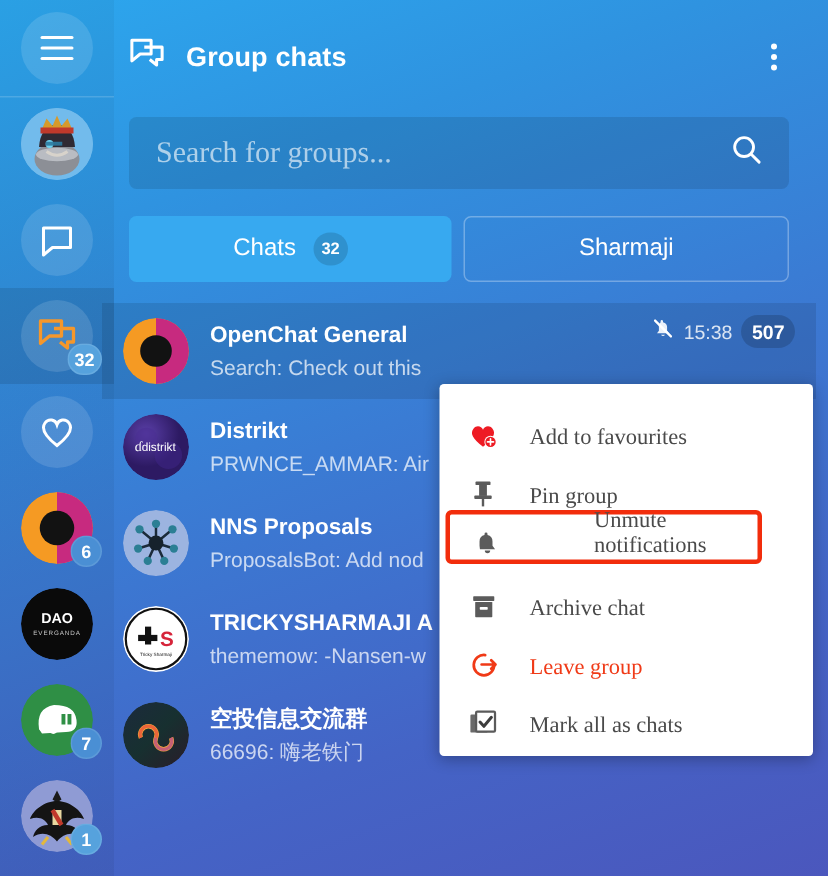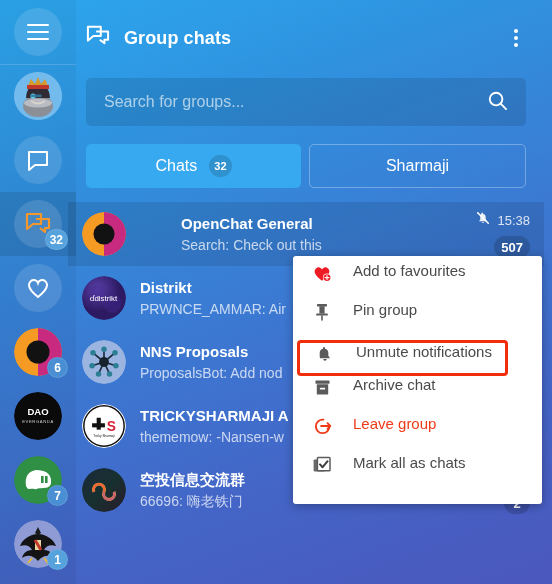--- a/index.html
+++ b/index.html
@@ -73,23 +73,23 @@
   .kebab i { width:4px; height:4px; border-radius:50%; background:#fff; display:block; }
 
   #searchbar {
     margin: 2px 18px 0 18px; height: 48px;
     background: rgba(0,0,0,0.11);
     border-radius: 5px;
     display: flex; align-items: center;
     padding: 0 18px;
   }
   #searchbar .ph {
-    color: rgba(255,255,255,0.62); font-size: 16px;
+    color: rgba(255,255,255,0.62); font-size: 20px;
     flex: 1; background: transparent; border: none; outline: none;
-    font-family: Liberation Sans, sans-serif;
+    font-family: Liberation Serif, serif;
   }
   #searchbar .ph::placeholder { color: rgba(255,255,255,0.62); }
 
   #tabs { display: flex; gap: 8px; margin: 18px 18px 0 18px; }
   .tab {
     flex: 1; height: 44px; border-radius: 5px;
     display: flex; align-items: center; justify-content: center; gap: 12px;
     color: #fff; font-size: 16px;
   }
   .tab.sel { background: #37a9f0; }
@@ -100,40 +100,40 @@
     font-size: 11px; font-weight: bold;
     display: flex; align-items: center; justify-content: center;
   }
 
   
   #chatlist { margin-top: 14px; }
   .chat-row {
     height: 64px; display: flex; align-items: center;
     padding: 0 14px 0 14px; position: relative;
   }
-  .chat-row.selected { background: rgba(0,0,0,0.10); gap: 41px; }
+  .chat-row.selected { background: rgba(0,0,0,0.10); }
   .avatar {
     width: 44px; height: 44px; border-radius: 50%;
     flex: 0 0 auto; overflow: hidden; position: relative;
     display: flex; align-items: center; justify-content: center;
   }
   .chat-text { margin-left: 14px; min-width: 0; flex: 1; overflow: hidden; }
   .chat-name {
     color: #fff; font-size: 15px; font-weight: bold;
     white-space: nowrap; overflow: hidden; text-overflow: clip;
     line-height: 20px;
   }
   .chat-prev {
     color: rgba(255,255,255,0.72); font-size: 14px;
     white-space: nowrap; overflow: hidden; text-overflow: clip;
     line-height: 20px; margin-top: 1px;
   }
   .chat-meta {
     margin-left: 8px; flex: 0 0 auto;
-    display: flex; flex-direction: column; align-items: flex-end; gap: 6px;
+    display: flex; flex-direction: row; align-items: flex-end; gap: 6px;
     align-self: flex-start; padding-top: 8px;
   }
   .meta-top { display: flex; align-items: center; gap: 6px; }
   .chat-time { color: rgba(255,255,255,0.82); font-size: 13px; }
   .chat-badge {
     min-width: 26px; height: 22px; padding: 0 7px; border-radius: 11px;
     background: rgba(0,0,0,0.16); color: #fff;
     font-size: 13px; font-weight: bold;
     display: flex; align-items: center; justify-content: center;
   }
@@ -142,37 +142,38 @@
   #ctxmenu {
     position: absolute; left: 293px; top: 256px;
     width: 249px; height: 248px;
     background: #fff;
     border-radius: 3px;
     box-shadow: 0 2px 10px rgba(0,0,0,0.30);
     padding: 6px 0;
     z-index: 30;
   }
   .mi {
-    height: 39px; display: flex; align-items: flex-start;
-    padding: 0 0 0 16px; position: relative;
+    height: 39px; display: flex; align-items: flex-end;
+    padding: 0 0 0 16px; position: relative; font-family: Liberation Serif, serif;
   }
   .mi .mi-icon {
     width: 26px; height: 22px; flex: 0 0 auto;
     display: flex; align-items: center; justify-content: center;
   }
   .mi .mi-label {
     margin-left: 18px; font-size: 15px; color: #4a4a4a;
   }
   .mi.danger .mi-label { color: #f03a17; }
   .mi.highlight {
     border: 3px solid #f22d0c;
     border-radius: 4px;
     margin: 0 34px 0 4px;
     padding-left: 12px;
     height: 36px;
+    gap: 40px;
   }
 </style>
 </head>
 <body>
 
 <div id="app">
 
   <div id="rail">
 
     <div class="rail-cell">

